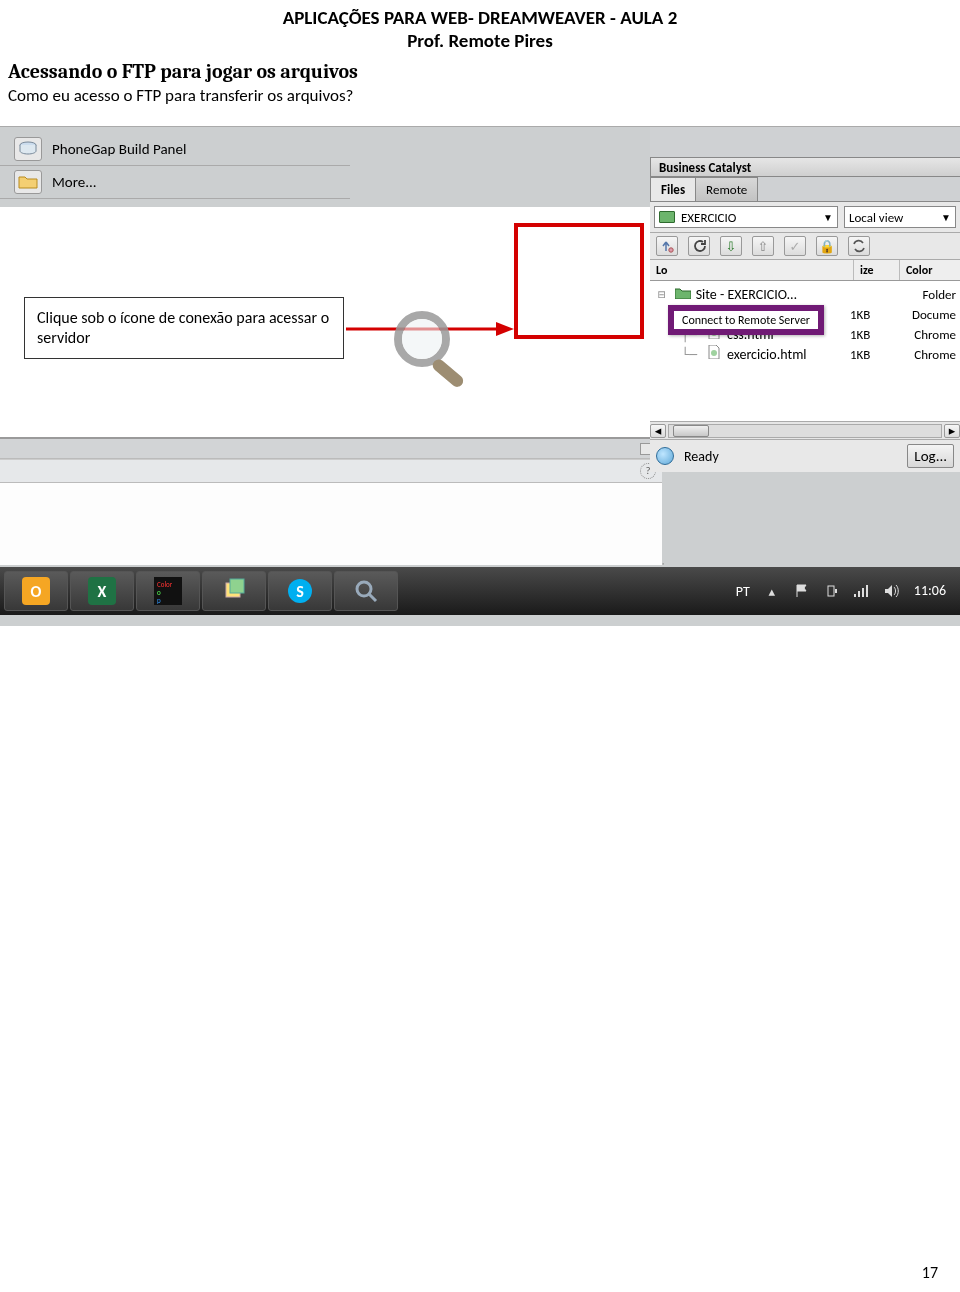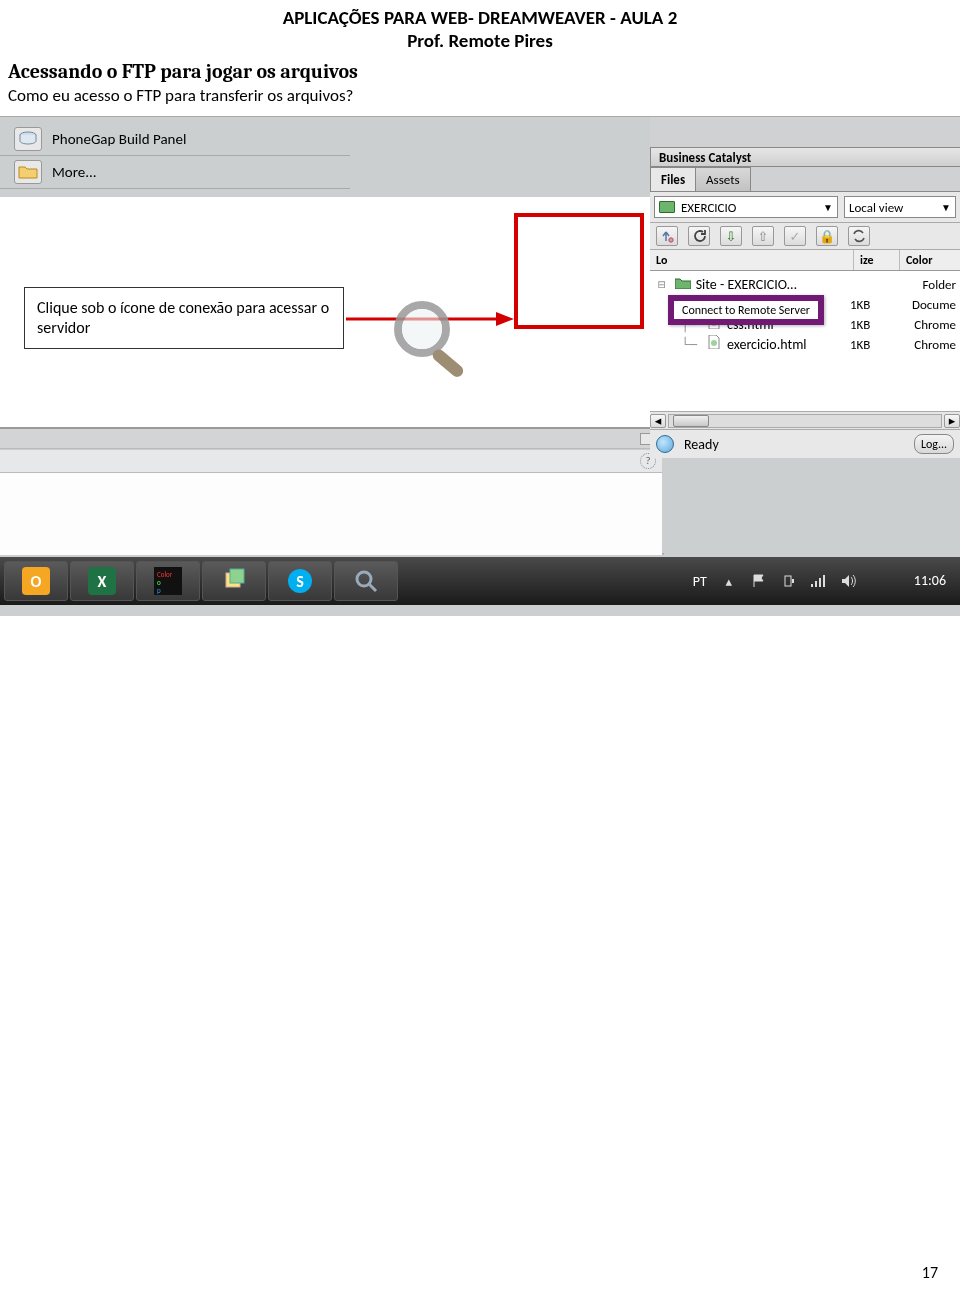--- a/index.html
+++ b/index.html
@@ -9,21 +9,21 @@
     background: #fff;
     width: 960px;
     height: 1292px;
     position: relative;
     color: #000;
   }
   .page-header { text-align: center; padding-top: 6px; }
   .page-header h1 { font-size: 19px; font-weight: bold; margin: 0; }
   .page-header h2 { font-size: 19px; font-weight: bold; margin: 0; }
   .section-title { font-size: 20px; font-weight: bold; margin: 8px 0 2px 8px; font-family: Cambria, serif; }
-  .section-sub { font-size: 17px; margin: 0 0 10px 8px; }
+  .section-sub { font-size: 17px; margin: 0 0 20px 8px; }
   .screenshot { position: relative; width: 960px; height: 500px; background: #cccfd0; border-top: 1px solid #aaa; overflow: hidden; }
   
   .left-col { position: absolute; left: 0; top: 6px; width: 350px; }
   .row-item { display: flex; align-items: center; gap: 10px; padding: 4px 10px 4px 14px; border-bottom: 1px solid #aaa; font-size: 15px; color: #000; }
   .icon-box { width: 28px; height: 24px; background: #e8e8e8; border: 1px solid #999; border-radius: 3px; display: flex; align-items: center; justify-content: center; }
   .disk-icon svg, .folder-icon svg { display: block; }
   .design-area { position: absolute; left: 0; top: 80px; width: 660px; height: 230px; background: #fff; }
   .callout-box { position: absolute; left: 24px; top: 170px; width: 320px; background: #fff; border: 1px solid #333; padding: 10px 12px; font-size: 16px; line-height: 1.25; }
   .arrow-red { position: absolute; left: 346px; top: 192px; }
   .mag-glass { position: absolute; left: 390px; top: 180px; opacity: .85; }
@@ -57,29 +57,29 @@
   .col-type { width: 60px; font-size: 13px; text-align: right; }
   
   .red-box { position: absolute; left: 514px; top: 96px; width: 130px; height: 116px; border: 4px solid #d40000; }
   .tooltip { position: absolute; left: 668px; top: 178px; background: #fff; border: 6px solid #701a75; font-size: 12px; padding: 2px 8px; white-space: nowrap; box-shadow: 1px 1px 3px rgba(0,0,0,.3); }
   
   .hscroll { background: #e6e6e6; border-top: 1px solid #aaa; height: 18px; display: flex; align-items: center; }
   .hscroll .track { flex: 1; height: 14px; background: #ddd; border: 1px solid #aaa; margin: 0 2px; position: relative; }
   .hscroll .thumb { position: absolute; left: 4px; top: 0; height: 12px; width: 36px; background: linear-gradient(#f0f0f0,#c8c8c8); border: 1px solid #888; border-radius: 2px; }
   .status-row { display: flex; align-items: center; gap: 10px; background: #e8e8e8; border-top: 1px solid #aaa; padding: 4px 6px; font-size: 14px; }
   .globe { width: 18px; height: 18px; border-radius: 9px; background: radial-gradient(circle at 6px 6px,#bfe6ff,#5fa8d8); border: 1px solid #2e6c99; }
-  .logbtn { margin-left: auto; border: 1px solid #888; background: linear-gradient(#f4f4f4,#d8d8d8); font-size: 12px; padding: 2px 6px; border-radius: 8px; }
+  .logbtn { margin-left: auto; border: 1px solid #888; background: linear-gradient(#f4f4f4,#d8d8d8); font-size: 15px; padding: 2px 6px; border-radius: 2px; }
   
   .resize-dots { position: absolute; left: 654px; top: 434px; font-size: 11px; color: #888; }
   
   .taskbar { position: absolute; left: 0; top: 440px; width: 960px; height: 48px; background: linear-gradient(#4a4a4a,#2d2d2d 60%,#1a1a1a); display: flex; align-items: center; color: #e8e8e8; font-size: 13px; }
   .task-apps { display: flex; gap: 2px; padding-left: 4px; }
   .task-app { width: 64px; height: 40px; border: 1px solid #555; border-radius: 3px; background: linear-gradient(#5a5a5a,#383838); display: flex; align-items: center; justify-content: center; }
   .tray { margin-left: auto; display: flex; align-items: center; gap: 14px; padding-right: 14px; }
-  .clock { line-height: 1.1; font-size: 14px; color: #fff; margin-left: 43px; }
+  .clock { line-height: 1.1; font-size: 14px; color: #fff; }
   .tray-ico { width: 16px; height: 16px; display:flex; align-items:center; justify-content:center; color:#ddd; }
   .lang { font-size: 14px; color: #fff; }
   .page-number { position: absolute; right: 22px; bottom: 10px; font-size: 16px; }
 </style>
 </head>
 <body>
 
 <div class="page-header">
   <h1>APLICAÇÕES PARA WEB- DREAMWEAVER  - AULA 2</h1>
   <h2>Prof. Remote Pires</h2>
@@ -135,21 +135,21 @@
   <div class="lower-white"></div>
   <div class="resize-dots">⋰</div>
 
   <div class="rpanel">
     <div style="height:30px"></div>
     <div class="panel-bar">
       <span>Business Catalyst</span>
     </div>
     <div class="tabs">
       <div class="tab active">Files</div>
-      <div class="tab">Assets</div>
+      <div class="tab">Remote</div>
     </div>
     <div class="site-row">
       <div class="dd" style="flex:1">
         <span class="folder-mini"></span>
         <span>EXERCICIO</span>
         <span class="caret">▼</span>
       </div>
       <div class="dd" style="width:112px">
         <span>Local view</span>
         <span class="caret">▼</span>

